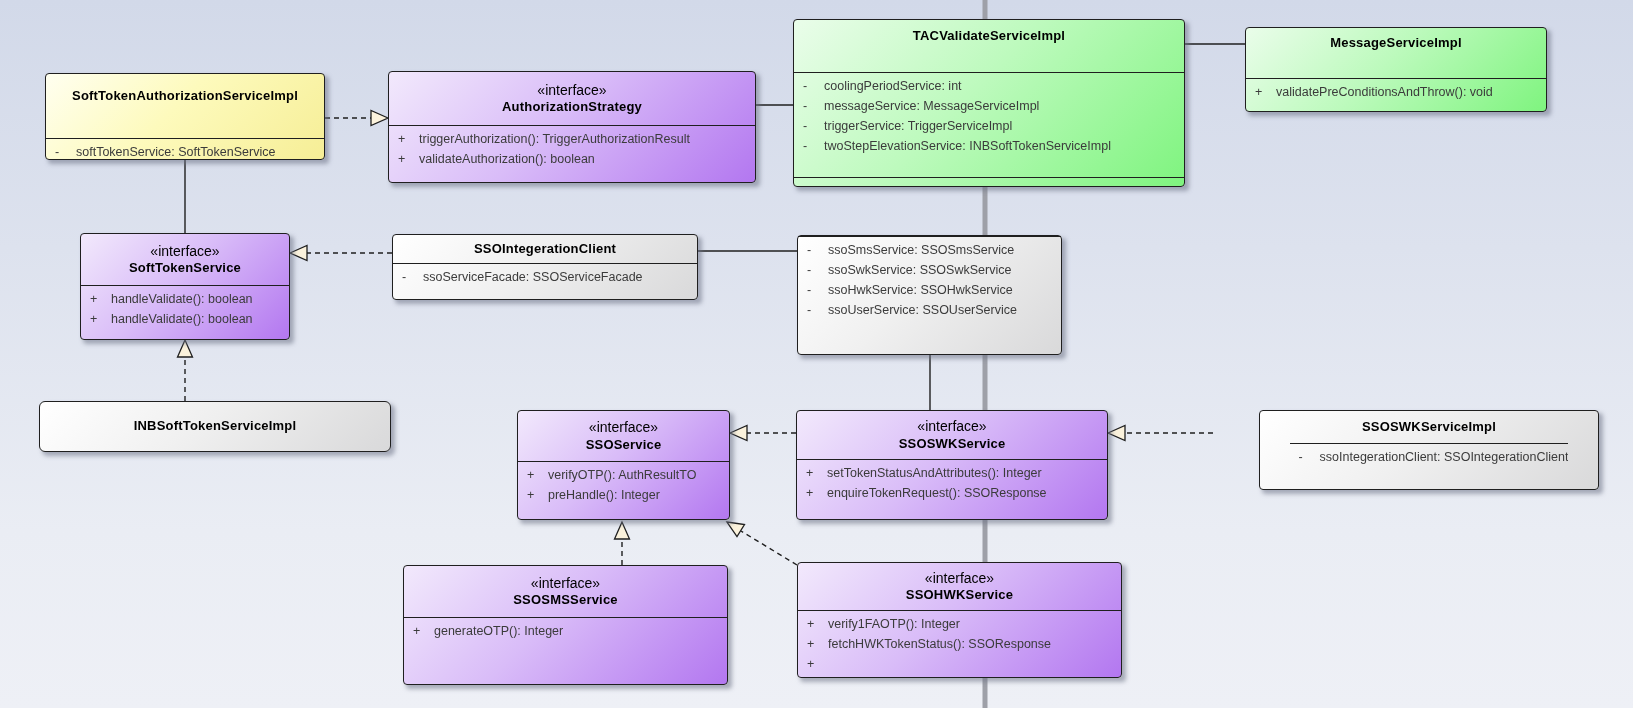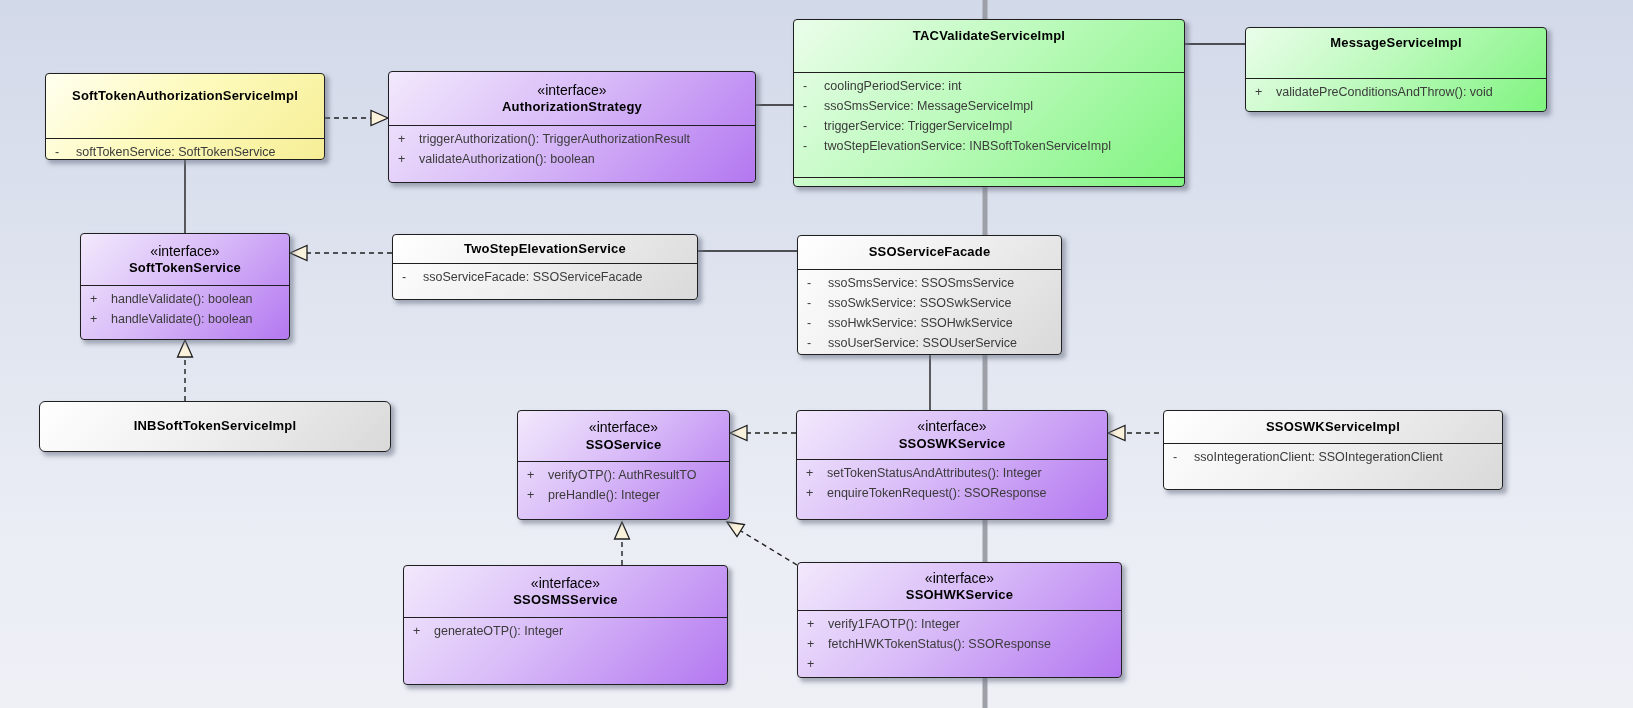--- a/index.html
+++ b/index.html
@@ -109,21 +109,21 @@
     <div class="hdr" style="height:33px;">
       <span class="cname">TACValidateServiceImpl</span>
     </div>
     <div class="compartment" style="height:86px;">
       <div class="member">
         <span class="vis">-</span>
         <span>coolingPeriodService: int</span>
       </div>
       <div class="member">
         <span class="vis">-</span>
-        <span>ssoSmsService: MessageServiceImpl</span>
+        <span>messageService: MessageServiceImpl</span>
       </div>
       <div class="member">
         <span class="vis">-</span>
         <span>triggerService: TriggerServiceImpl</span>
       </div>
       <div class="member">
         <span class="vis">-</span>
         <span>twoStepElevationService: INBSoftTokenServiceImpl</span>
       </div>
     </div>
@@ -163,34 +163,31 @@
       </div>
       <div class="member">
         <span class="vis">+</span>
         <span>handleValidate(): boolean</span>
       </div>
     </div>
   </div>
 
   <div class="uml-box fill-gray" style="left:392px;top:234px;width:306px;height:66px;">
     <div class="hdr" style="height:28px;">
-      <span class="cname">TwoStepElevationService</span>
+      <span class="cname">SSOIntegerationClient</span>
     </div>
     <div class="compartment grow">
       <div class="member">
         <span class="vis">-</span>
         <span>ssoServiceFacade: SSOServiceFacade</span>
       </div>
     </div>
   </div>
 
   <div class="uml-box fill-gray" style="left:797px;top:235px;width:265px;height:120px;">
-    <div class="hdr" style="height:33px;">
-      <span class="cname">SSOServiceFacade</span>
-    </div>
     <div class="compartment grow">
       <div class="member">
         <span class="vis">-</span>
         <span>ssoSmsService: SSOSmsService</span>
       </div>
       <div class="member">
         <span class="vis">-</span>
         <span>ssoSwkService: SSOSwkService</span>
       </div>
       <div class="member">
@@ -237,21 +234,21 @@
         <span class="vis">+</span>
         <span>setTokenStatusAndAttributes(): Integer</span>
       </div>
       <div class="member">
         <span class="vis">+</span>
         <span>enquireTokenRequest(): SSOResponse</span>
       </div>
     </div>
   </div>
 
-  <div class="uml-box fill-gray" style="left:1163px;top:410px;width:340px;height:80px;">
+  <div class="uml-box fill-gray" style="left:1259px;top:410px;width:340px;height:80px;align-items:center;">
     <div class="hdr" style="height:32px;">
       <span class="cname">SSOSWKServiceImpl</span>
     </div>
     <div class="compartment grow">
       <div class="member">
         <span class="vis">-</span>
         <span>ssoIntegerationClient: SSOIntegerationClient</span>
       </div>
     </div>
   </div>

